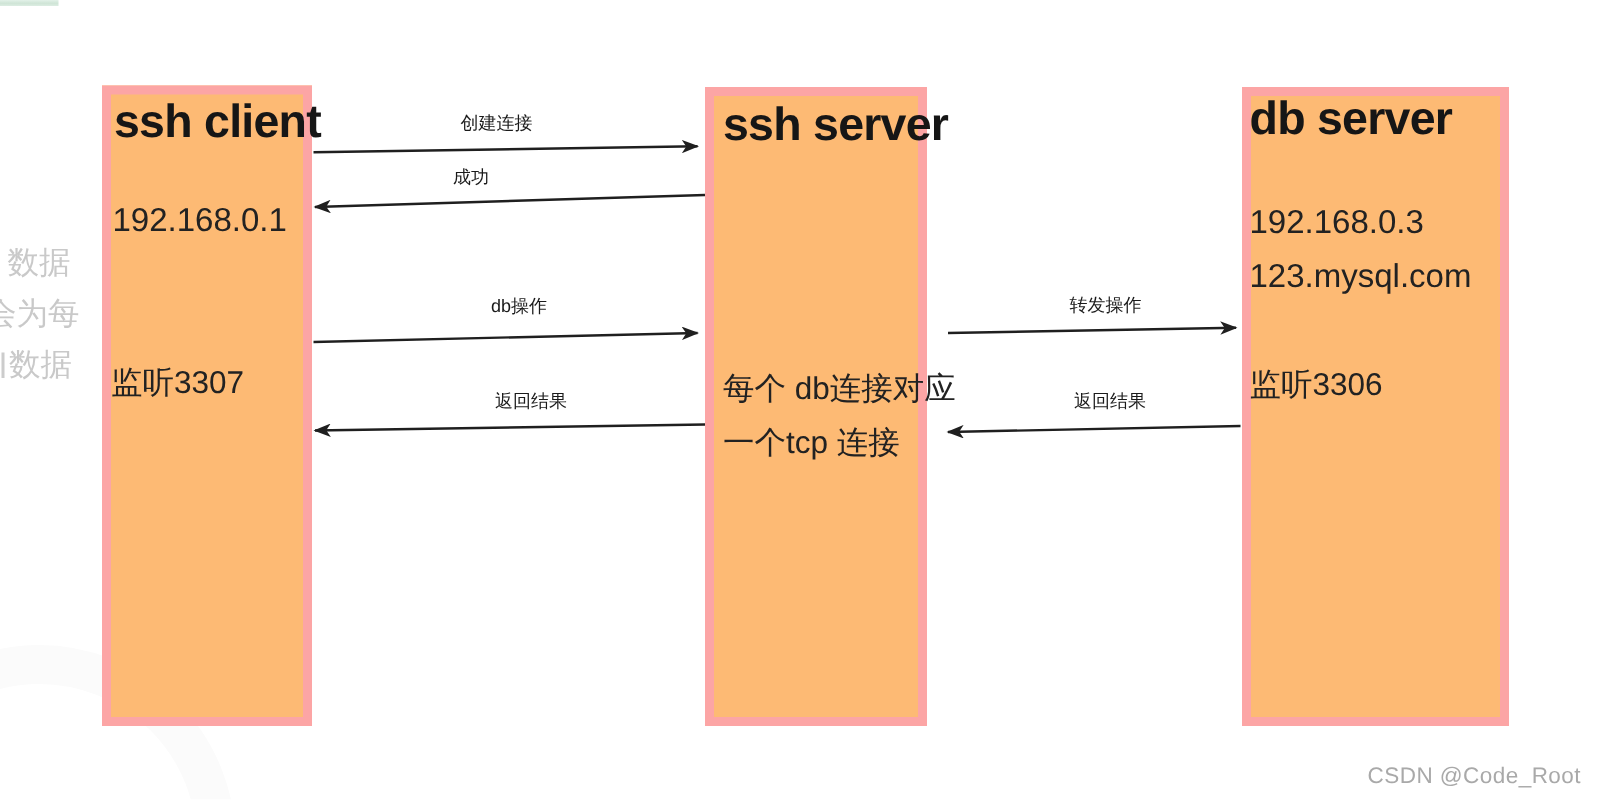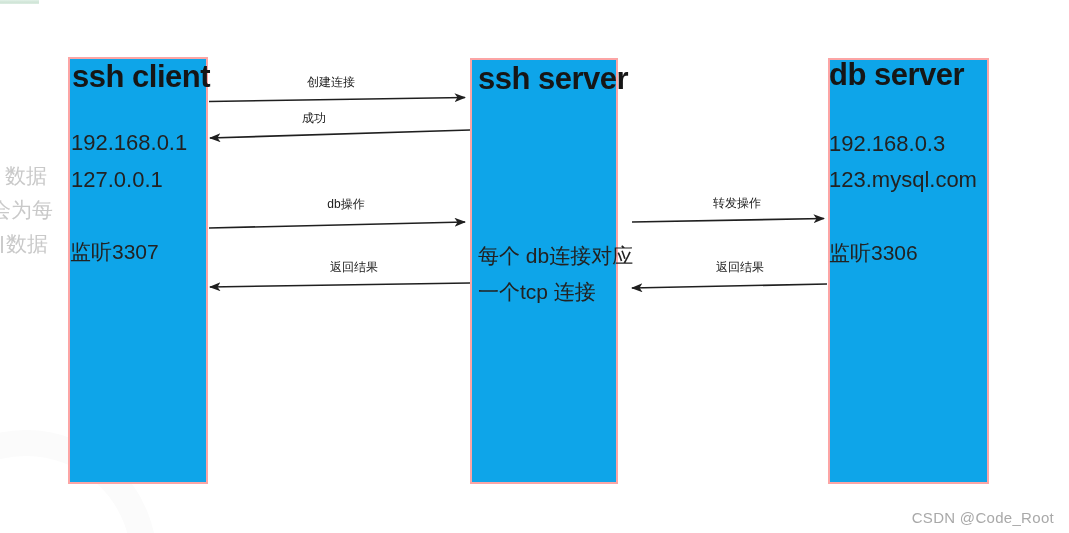--- a/index.html
+++ b/index.html
@@ -50,28 +50,28 @@
     position: absolute;
     left: -105px; top: 430px;
     width: 210px; height: 210px;
     border-radius: 50%;
     border: 26px solid #fbfbfb;
   }
 
   
   .node {
     position: absolute;
-    border: 2px solid #fca5a5;
-    background: #0ea5e9;
+    border: 6px solid #fca5a5;
+    background: #fdba74;
     box-sizing: border-box;
     text-decoration: underline;
   }
   .node-ssh-client { left: 68px;  top: 57px; width: 140px; height: 427px; }
   .node-ssh-server { left: 470px; top: 58px; width: 148px; height: 426px; }
-  .node-db-server  { left: 828px; top: 58px; width: 161px; height: 426px; }
+  .node-db-server  { left: 828px; top: 58px; width: 178px; height: 426px; }
 
   .node-title {
     position: absolute;
     font-size: 31px;
     font-weight: 600;
     letter-spacing: -0.5px;
     line-height: 34px;
     white-space: nowrap;
     color: #161616;
   }
@@ -140,21 +140,20 @@
 
   <div class="faded-note faded-1">数据</div>
   <div class="faded-note faded-2">会为每</div>
   <div class="faded-note faded-3"><span class="partial-stroke"></span><span>数据</span></div>
 
   <div class="faint-arc"></div>
 
   <div class="node node-ssh-client">
     <div class="node-title">ssh client</div>
     <div class="node-line l1">192.168.0.1</div>
-    <div class="node-line l2">127.0.0.1</div>
     <div class="node-line l3 cjk">监听3307</div>
   </div>
 
   <div class="node node-ssh-server">
     <div class="node-title">ssh server</div>
     <div class="node-line l3 cjk">一个tcp 连接</div>
     <div class="node-line l2 cjk">每个 db连接对应</div>
   </div>
 
   <div class="node node-db-server">

